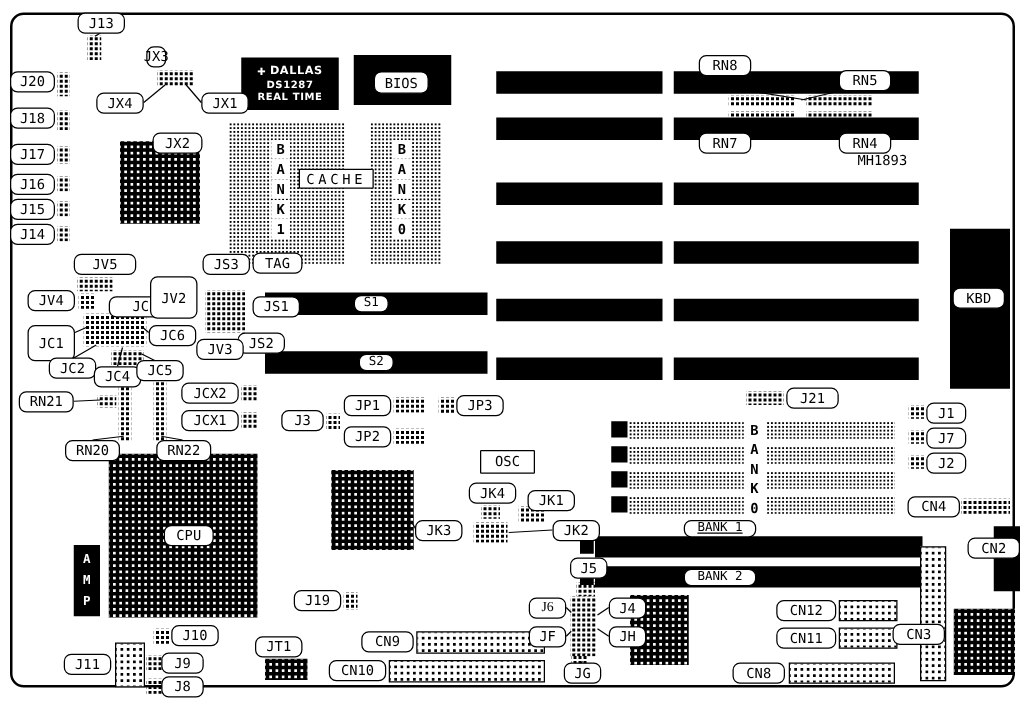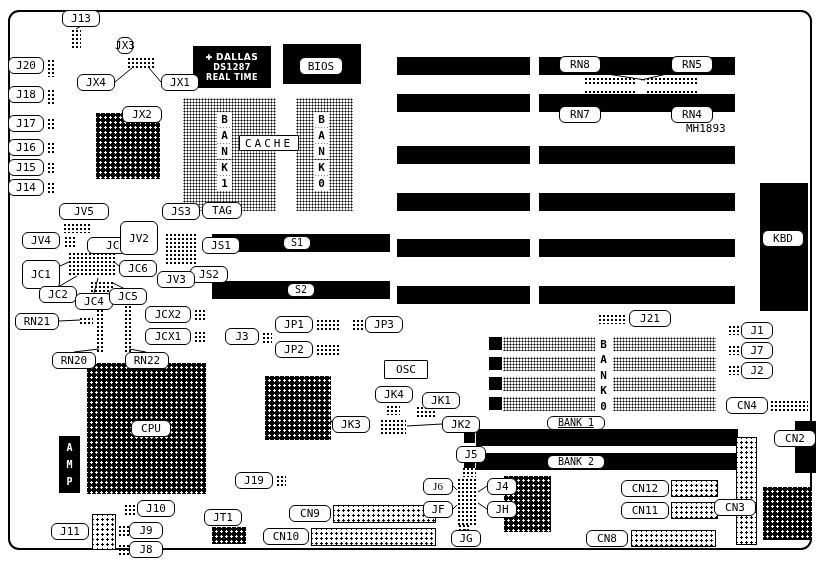--- a/index.html
+++ b/index.html
@@ -191,21 +191,21 @@
     <div class="label" style="left: 629px; top: 310px; width: 42px; height: 17px;">J21</div>
     <div class="label" style="left: 741px; top: 322px; width: 32px; height: 17px;">J1</div>
     <div class="label" style="left: 741px; top: 342px; width: 32px; height: 17px;">J7</div>
     <div class="label" style="left: 741px; top: 362px; width: 32px; height: 17px;">J2</div>
     <div class="label" style="left: 726px; top: 397px; width: 42px; height: 17px;">CN4</div>
     <div class="label" style="left: 774px; top: 430px; width: 42px; height: 17px;">CN2</div>
     <div class="label" style="left: 621px; top: 480px; width: 48px; height: 17px;">CN12</div>
     <div class="label" style="left: 621px; top: 502px; width: 48px; height: 17px;">CN11</div>
     <div class="label" style="left: 714px; top: 499px; width: 42px; height: 17px;">CN3</div>
     <div class="label" style="left: 586px; top: 530px; width: 42px; height: 17px;">CN8</div>
-    <div class="label" style="left: 559px; top: 56px; width: 42px; height: 17px;">RN8</div>
+    <div class="label" style="left: 559px; top: 44px; width: 42px; height: 17px;">RN8</div>
     <div class="label" style="left: 671px; top: 56px; width: 42px; height: 17px;">RN5</div>
     <div class="label" style="left: 559px; top: 106px; width: 42px; height: 17px;">RN7</div>
     <div class="label" style="left: 671px; top: 106px; width: 42px; height: 17px;">RN4</div>
     <div class="label" style="left: 762px; top: 230px; width: 42px; height: 17px;">KBD</div>
     <div class="label" style="left: 299px; top: 57px; width: 44px; height: 18px; text-align: right;">BIOS</div>
     <div class="label sm" style="left: 283px; top: 236px; width: 28px; height: 14px;">S1</div>
     <div class="label sm" style="left: 287px; top: 283px; width: 28px; height: 14px;">S2</div>
     <div class="label sm" style="left: 547px; top: 416px; width: 58px; height: 14px; text-decoration: underline;">BANK 1</div>
     <div class="label sm" style="left: 547px; top: 455px; width: 58px; height: 14px;">BANK 2</div>
     <div class="label sq sp" style="left: 239px; top: 135px; width: 60px; height: 16px;">CACHE</div>

